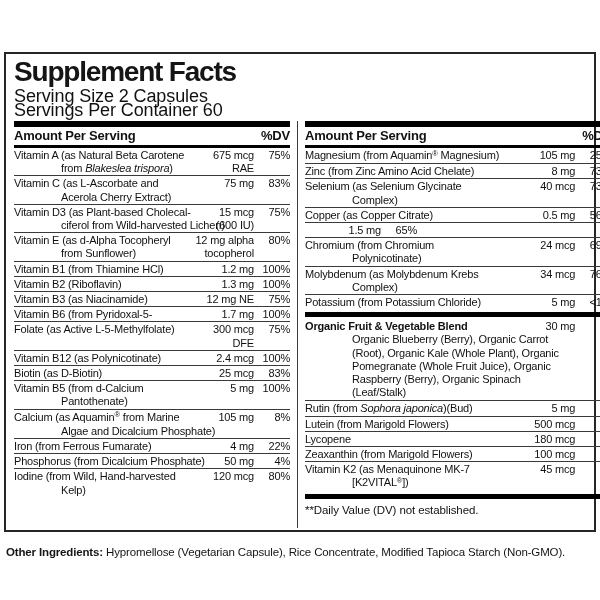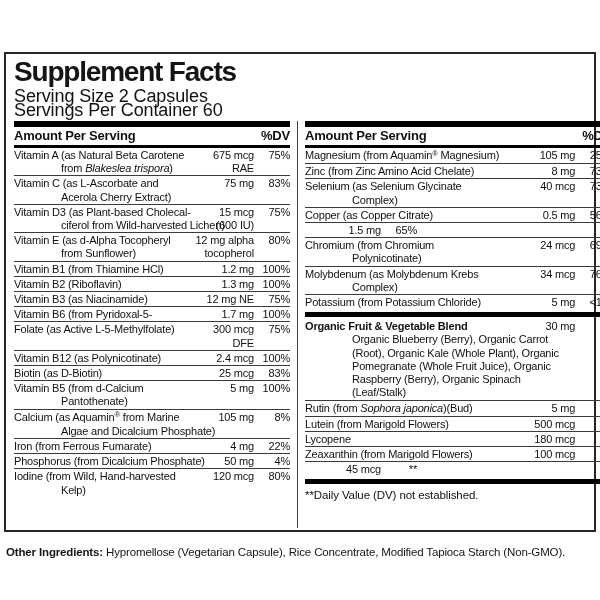--- a/index.html
+++ b/index.html
@@ -350,20 +350,24 @@
           <div class="row bt">
             <div class="nm">
               <div class="ln">Zeaxanthin (from Marigold Flowers)</div>
             </div>
             <div class="amt">
               <div class="ln">100 mcg</div>
             </div>
             <div class="dv">**</div>
           </div>
           <div class="row bt">
+            <div class="nm">
+              <div class="ln">Vitamin K2 (as Menaquinone MK-7</div>
+              <div class="ln cont">[K2VITAL<span class="reg">®</span>])</div>
+            </div>
             <div class="amt">
               <div class="ln">45 mcg</div>
             </div>
             <div class="dv">**</div>
           </div>
           <div class="sec-divider"></div>
           <div class="footnote">**Daily Value (DV) not established.</div>
         </div>
     </div>
   </div>

